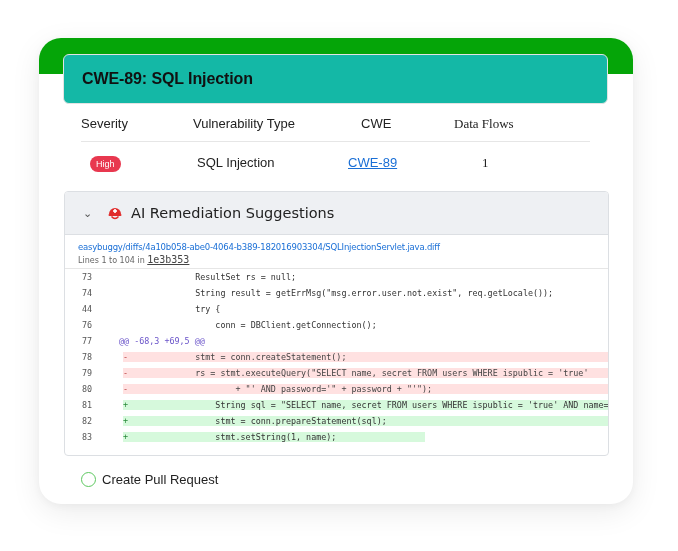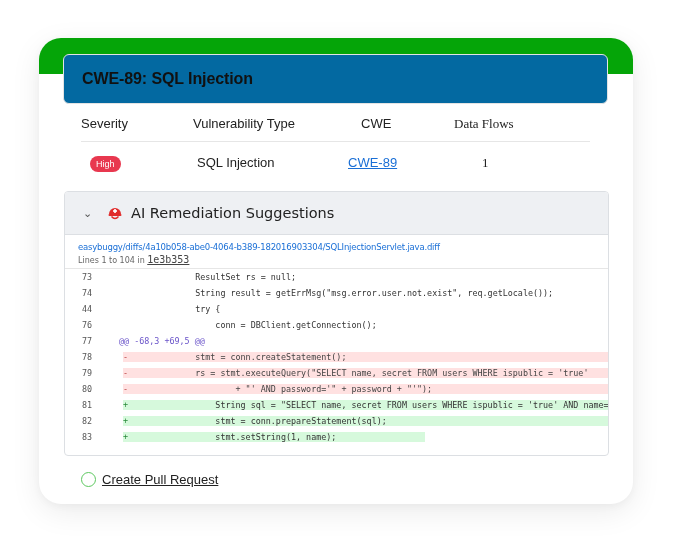--- a/index.html
+++ b/index.html
@@ -8,21 +8,21 @@
 
   .card {
     position: absolute; left: 39px; top: 38px; width: 594px; height: 466px;
     background: #ffffff; border-radius: 22px; overflow: hidden;
     box-shadow: 0 8px 30px rgba(0,0,0,0.08), 0 2px 8px rgba(0,0,0,0.04);
   }
   .green-band { position: absolute; left: 0; top: 0; right: 0; height: 36px; background: #05a508; }
 
   .title-box {
     position: absolute; left: 24px; top: 16px; width: 545px; height: 50px;
-    background: #0369a1; border: 1px solid #e3e3e3; border-radius: 6px;
+    background: #14b8a6; border: 1px solid #e3e3e3; border-radius: 6px;
     display: flex; align-items: center; padding-left: 18px;
   }
   .title-box h1 { font-size: 16px; font-weight: 700; color: #111; letter-spacing: -0.1px; }
 
   .meta-head {
     position: absolute; left: 42px; top: 78px; width: 509px; height: 26px;
     border-bottom: 1px solid #e6e6e6; font-size: 13px; color: #222;
   }
   .meta-row { position: absolute; left: 42px; top: 112px; width: 509px; height: 26px; font-size: 13px; color: #222; }
   .col { position: absolute; top: 0; }
@@ -63,21 +63,21 @@
   .line.del .marker, .line.del .txt { background: #ffe1e1; }
   .line.del .marker { color: #b44; }
   .line.del .txt { color: #444; flex: 1; }
   .line.add .marker, .line.add .txt { background: #d6f9dc; }
   .line.add .marker { color: #2a8a3a; }
   .line.add .txt { color: #333; flex: 1; }
 
   .hscroll { position: absolute; left: 0; right: 0; bottom: 0; height: 5px; background: #f3f3f3; }
   .hscroll .thumb { position: absolute; left: 0; top: 0; width: 340px; height: 5px; background: #d4d4d4; border-radius: 2px; }
 
-  .pr { position: absolute; left: 42px; top: 434px; display: flex; align-items: center; font-size: 13px; color: #222; text-decoration: underline; }
+  .pr { position: absolute; left: 42px; top: 434px; display: flex; align-items: center; font-size: 13px; color: #222; }
   .radio { width: 15px; height: 15px; border: 1.5px solid #5cc75f; border-radius: 50%; margin-right: 6px; }
 </style>
 </head>
 <body>
 
 <div class="card">
   <div class="green-band"></div>
 
   <div class="title-box">
     <h1>CWE-89: SQL Injection</h1>

